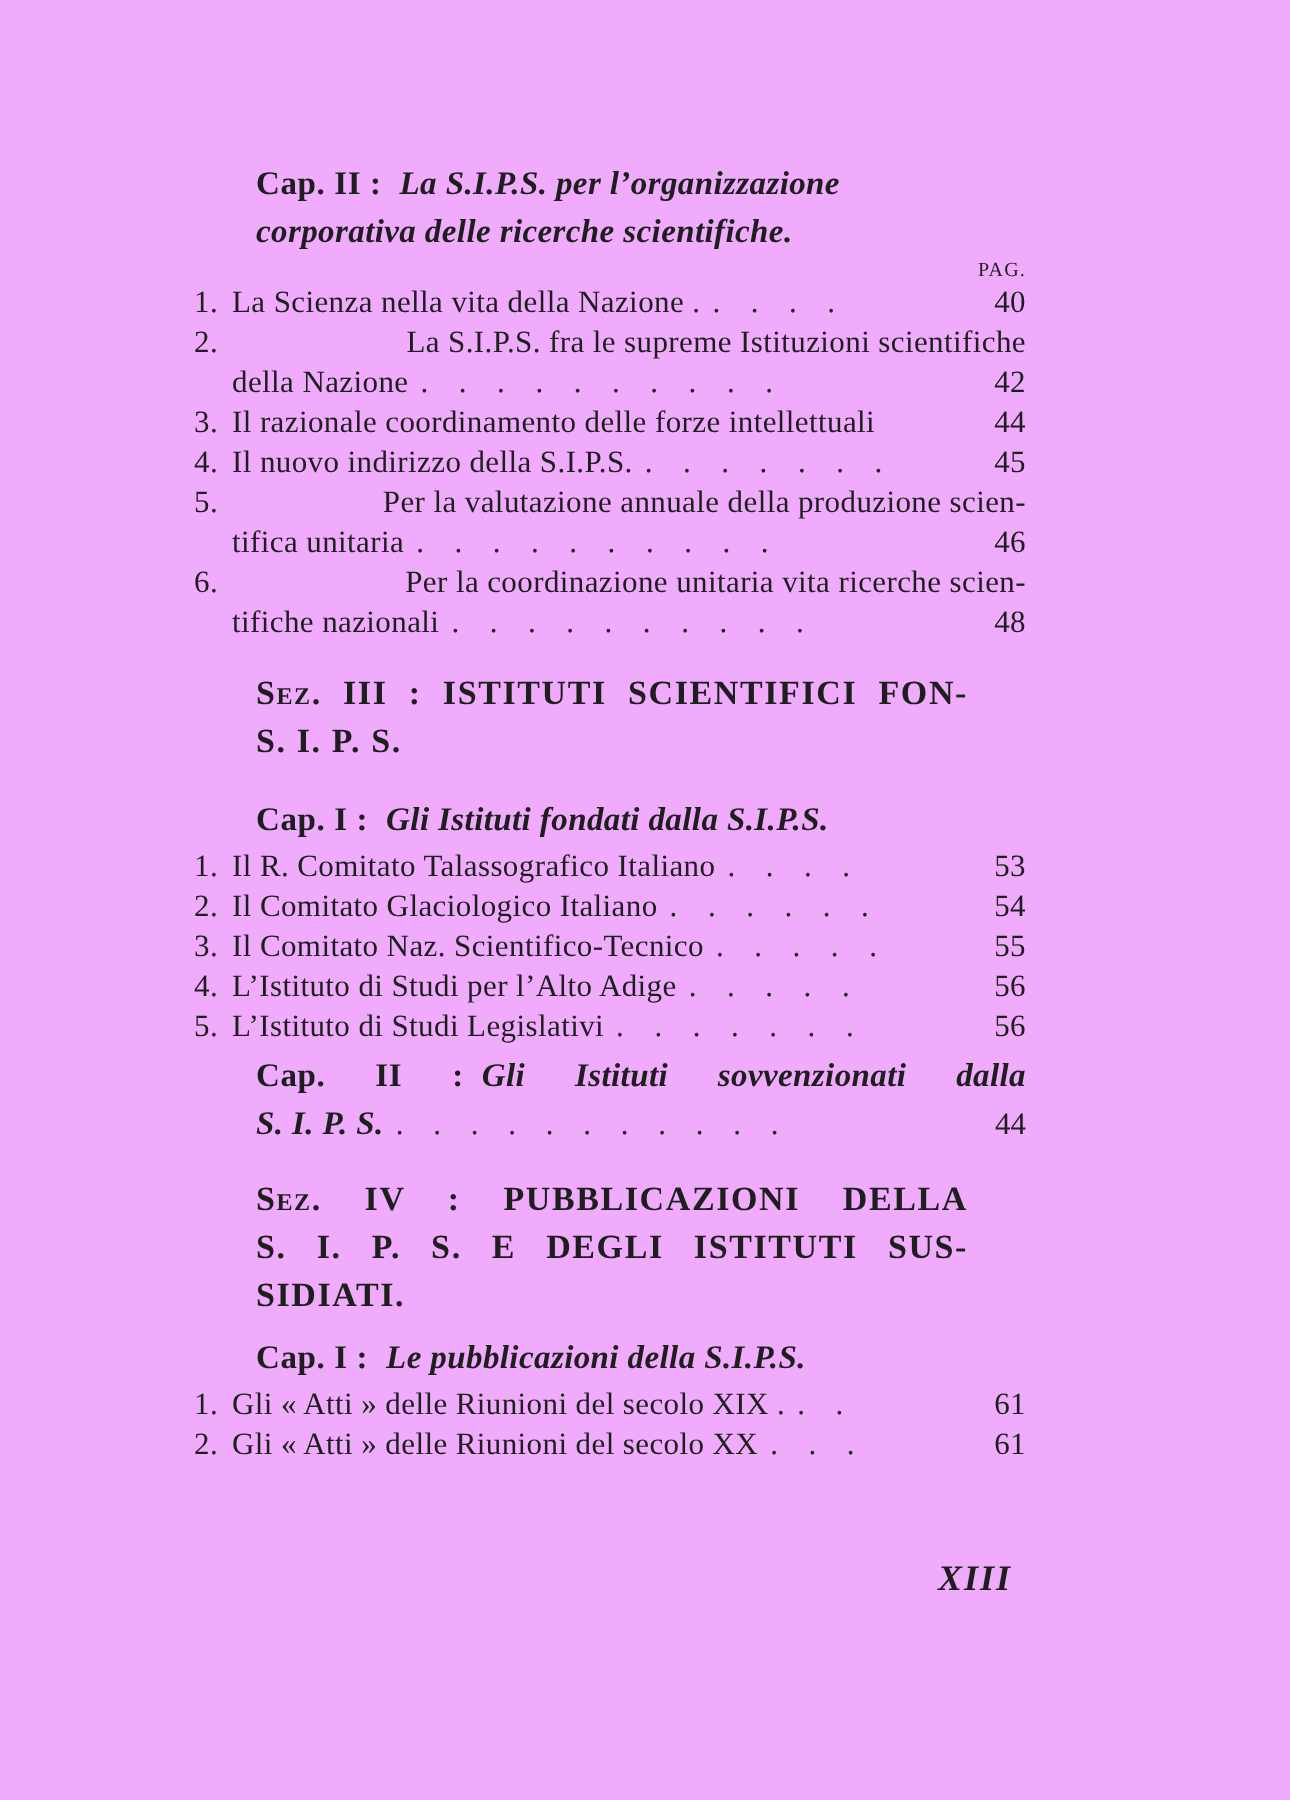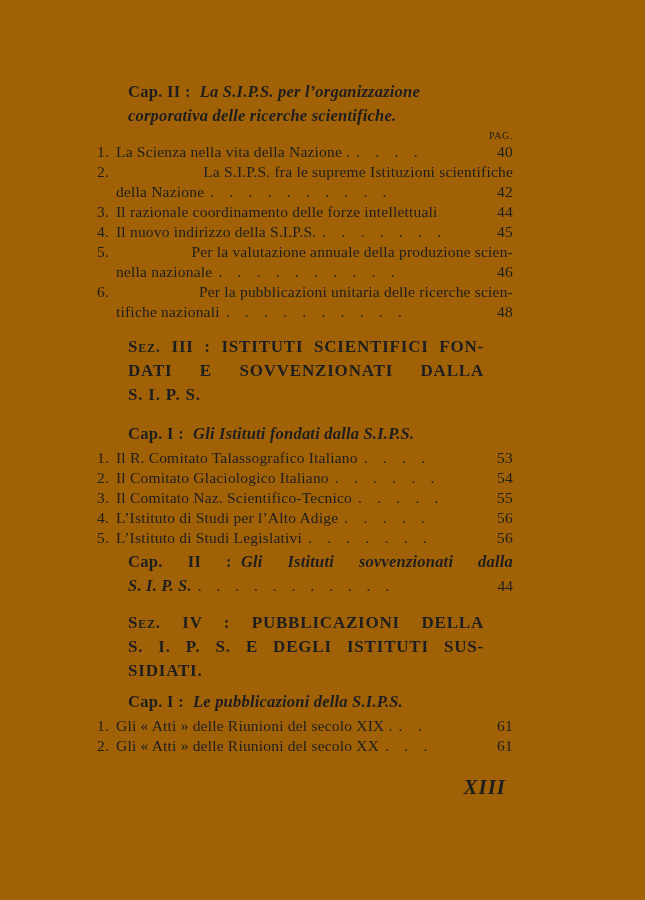--- a/index.html
+++ b/index.html
@@ -5,21 +5,21 @@
   html, body {
     margin: 0;
     padding: 0;
     background: #ffffff;
   }
   .page {
     position: relative;
     width: 645px;
     height: 900px;
     margin: 0 auto;
-    background: #a16207;
+    background: #f0abfc;
     outline: 1px solid #c9c9c5;
     overflow: hidden;
     font-family: "Liberation Serif", "DejaVu Serif", serif;
     color: #1e1e1e;
   }
   .content {
     position: absolute;
     left: 97px;
     top: 80px;
     width: 416px;
@@ -81,21 +81,21 @@
   .sp-sez3 { margin-top: 13px; }
   .sp-cap1f { margin-top: 15px; margin-bottom: 2px; }
   .sp-sovv { margin-top: 2px; }
   .sp-sez4 { margin-top: 13px; }
   .sp-cap1p { margin-top: 7px; margin-bottom: 2px; }
   
   .folio {
     position: absolute;
     right: 139px;
     bottom: 100px;
-    font-size: 21px;
+    font-size: 18px;
     font-weight: bold;
     font-style: italic;
     letter-spacing: 1px;
   }
 </style>
 </head>
 <body>
 
 <div class="page">
   <div class="content">
@@ -137,39 +137,38 @@
         <span class="etext">Il nuovo indirizzo della S.I.P.S.</span>
         <span class="dots">. . . . . . .</span>
         <span class="pg">45</span>
       </div>
       <div class="row">
         <span class="num">5.</span>
         <span class="etext grow">Per la valutazione annuale della produzione scien-</span>
       </div>
       <div class="row">
         <span class="num"></span>
-        <span class="etext">nella nazionale</span>
+        <span class="etext">tifica unitaria</span>
         <span class="dots">. . . . . . . . . .</span>
         <span class="pg">46</span>
       </div>
       <div class="row">
         <span class="num">6.</span>
-        <span class="etext grow">Per la pubblicazioni unitaria delle ricerche scien-</span>
+        <span class="etext grow">Per la coordinazione unitaria vita ricerche scien-</span>
       </div>
       <div class="row">
         <span class="num"></span>
         <span class="etext">tifiche nazionali</span>
         <span class="dots">. . . . . . . . . .</span>
         <span class="pg">48</span>
       </div>
     </div>
 
     <div class="sez sp-sez3">
       <div class="sez-line sc jlast">Sez. III : ISTITUTI SCIENTIFICI FON-</div>
-      <div class="sez-line jlast">DATI E SOVVENZIONATI DALLA</div>
       <div class="sez-line">S. I. P. S.</div>
     </div>
 
     <div class="caphead sp-cap1f">
       <span class="cap-label">Cap. I :</span><span class="cap-title">Gli Istituti fondati dalla S.I.P.S.</span>
     </div>
 
     <div>
       <div class="row">
         <span class="num">1.</span>

